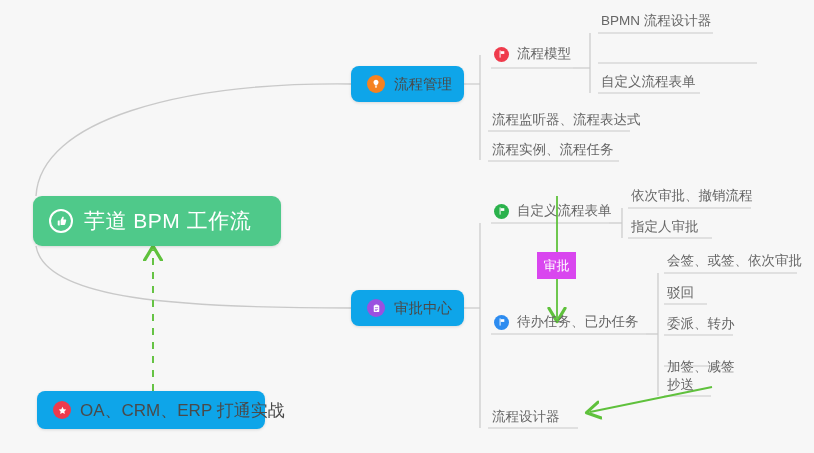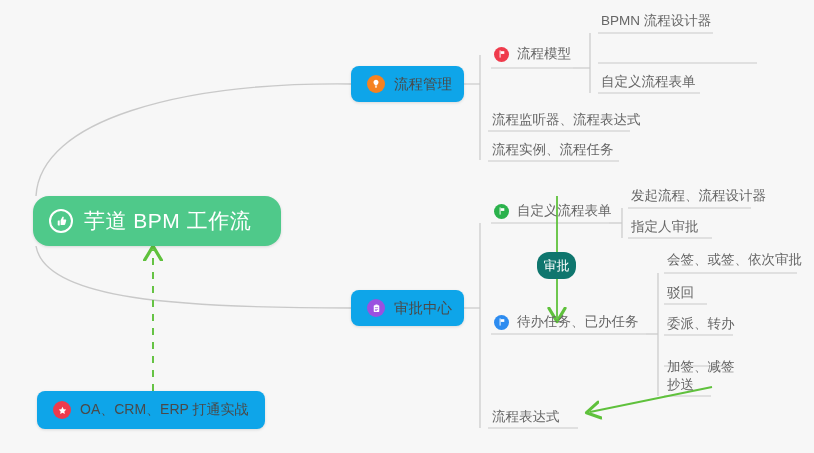--- a/index.html
+++ b/index.html
@@ -24,21 +24,21 @@
   }
 
   
   .root-node {
     position: absolute;
     left: 33px;
     top: 196px;
     width: 248px;
     height: 50px;
     background: #4fc98a;
-    border-radius: 16px;
+    border-radius: 9px;
     box-shadow: 0 1px 3px rgba(0,0,0,0.13);
     display: flex;
     align-items: center;
     padding-left: 16px;
     box-sizing: border-box;
   }
   .root-label {
     color: #ffffff;
     font-size: 21px;
     letter-spacing: 0.5px;
@@ -59,41 +59,41 @@
   }
   .pill .pill-label {
     font-size: 14.5px;
     color: #4a4a4a;
     margin-left: 9px;
     white-space: nowrap;
   }
   #node-flow-mgmt  { left: 351px; top: 66px;  width: 113px; height: 36px; }
   #node-approval   { left: 351px; top: 290px; width: 113px; height: 36px; }
   #node-oa         { left: 37px;  top: 391px; width: 228px; height: 38px; }
-  #node-oa .pill-label { font-size: 14px; }
+  #node-oa .pill-label { font-size: 17px; }
 
   
   .leaf {
     position: absolute;
     font-size: 13.5px;
     color: #666666;
     white-space: nowrap;
     line-height: 16px;
   }
   .leaf.with-icon {
     display: flex;
     align-items: center;
   }
   .leaf.with-icon .leaf-text { margin-left: 8px; }
 
   
   .badge {
     position: absolute;
-    background: #0f766e;
-    border-radius: 12px;
+    background: #d946ef;
+    border-radius: 0;
     color: #ffffff;
     font-size: 13px;
     display: flex;
     align-items: center;
     justify-content: center;
     box-sizing: border-box;
   }
   #badge-approve { left: 537px; top: 252px; width: 39px; height: 27px; }
 
   
@@ -220,39 +220,39 @@
 
   <div class="leaf with-icon" style="left:494px; top:203px;">
     <span class="cicon ic-16" style="background:#2bb24c">
       <svg viewBox="0 0 20 20" width="10" height="10" aria-hidden="true">
         <path d="M6.2 3.6v12.8" stroke="#ffffff" stroke-width="1.9" stroke-linecap="round"></path>
         <path d="M7.4 4.4h7.2v5.4H7.4z" fill="#ffffff"></path>
       </svg>
     </span>
     <span class="leaf-text">自定义流程表单</span>
   </div>
-  <div class="leaf" style="left:631px; top:188px;">发起流程、流程设计器</div>
+  <div class="leaf" style="left:631px; top:188px;">依次审批、撤销流程</div>
   <div class="leaf" style="left:631px; top:219px;">指定人审批</div>
 
   <div class="leaf with-icon" style="left:494px; top:314px;">
     <span class="cicon ic-16" style="background:#2d8cf0">
       <svg viewBox="0 0 20 20" width="10" height="10" aria-hidden="true">
         <path d="M6.2 3.6v12.8" stroke="#ffffff" stroke-width="1.9" stroke-linecap="round"></path>
         <path d="M7.4 4.4h7.2v5.4H7.4z" fill="#ffffff"></path>
       </svg>
     </span>
     <span class="leaf-text">待办任务、已办任务</span>
   </div>
-  <div class="leaf" style="left:667px; top:253px;font-family:Liberation Mono, monospace;">会签、或签、依次审批</div>
+  <div class="leaf" style="left:667px; top:253px;">会签、或签、依次审批</div>
   <div class="leaf" style="left:667px; top:285px;">驳回</div>
   <div class="leaf" style="left:667px; top:316px;">委派、转办</div>
   <div class="leaf" style="left:667px; top:347px;margin-top:12px;">加签、减签</div>
   <div class="leaf" style="left:667px; top:377px;">抄送</div>
 
-  <div class="leaf" style="left:492px; top:409px;">流程表达式</div>
+  <div class="leaf" style="left:492px; top:409px;">流程设计器</div>
 
   <div class="badge" id="badge-approve">审批</div>
 
   <div class="pill" id="node-oa">
     <span class="cicon ic-18" style="background:#ee3a4d">
       <svg viewBox="0 0 20 20" width="11" height="11" aria-hidden="true">
         <path d="M10 3.4l2.1 4.3 4.7.7-3.4 3.3.8 4.7-4.2-2.2-4.2 2.2.8-4.7L3.2 8.4l4.7-.7z" fill="#ffffff"></path>
       </svg>
     </span>
     <span class="pill-label">OA、CRM、ERP 打通实战</span>

